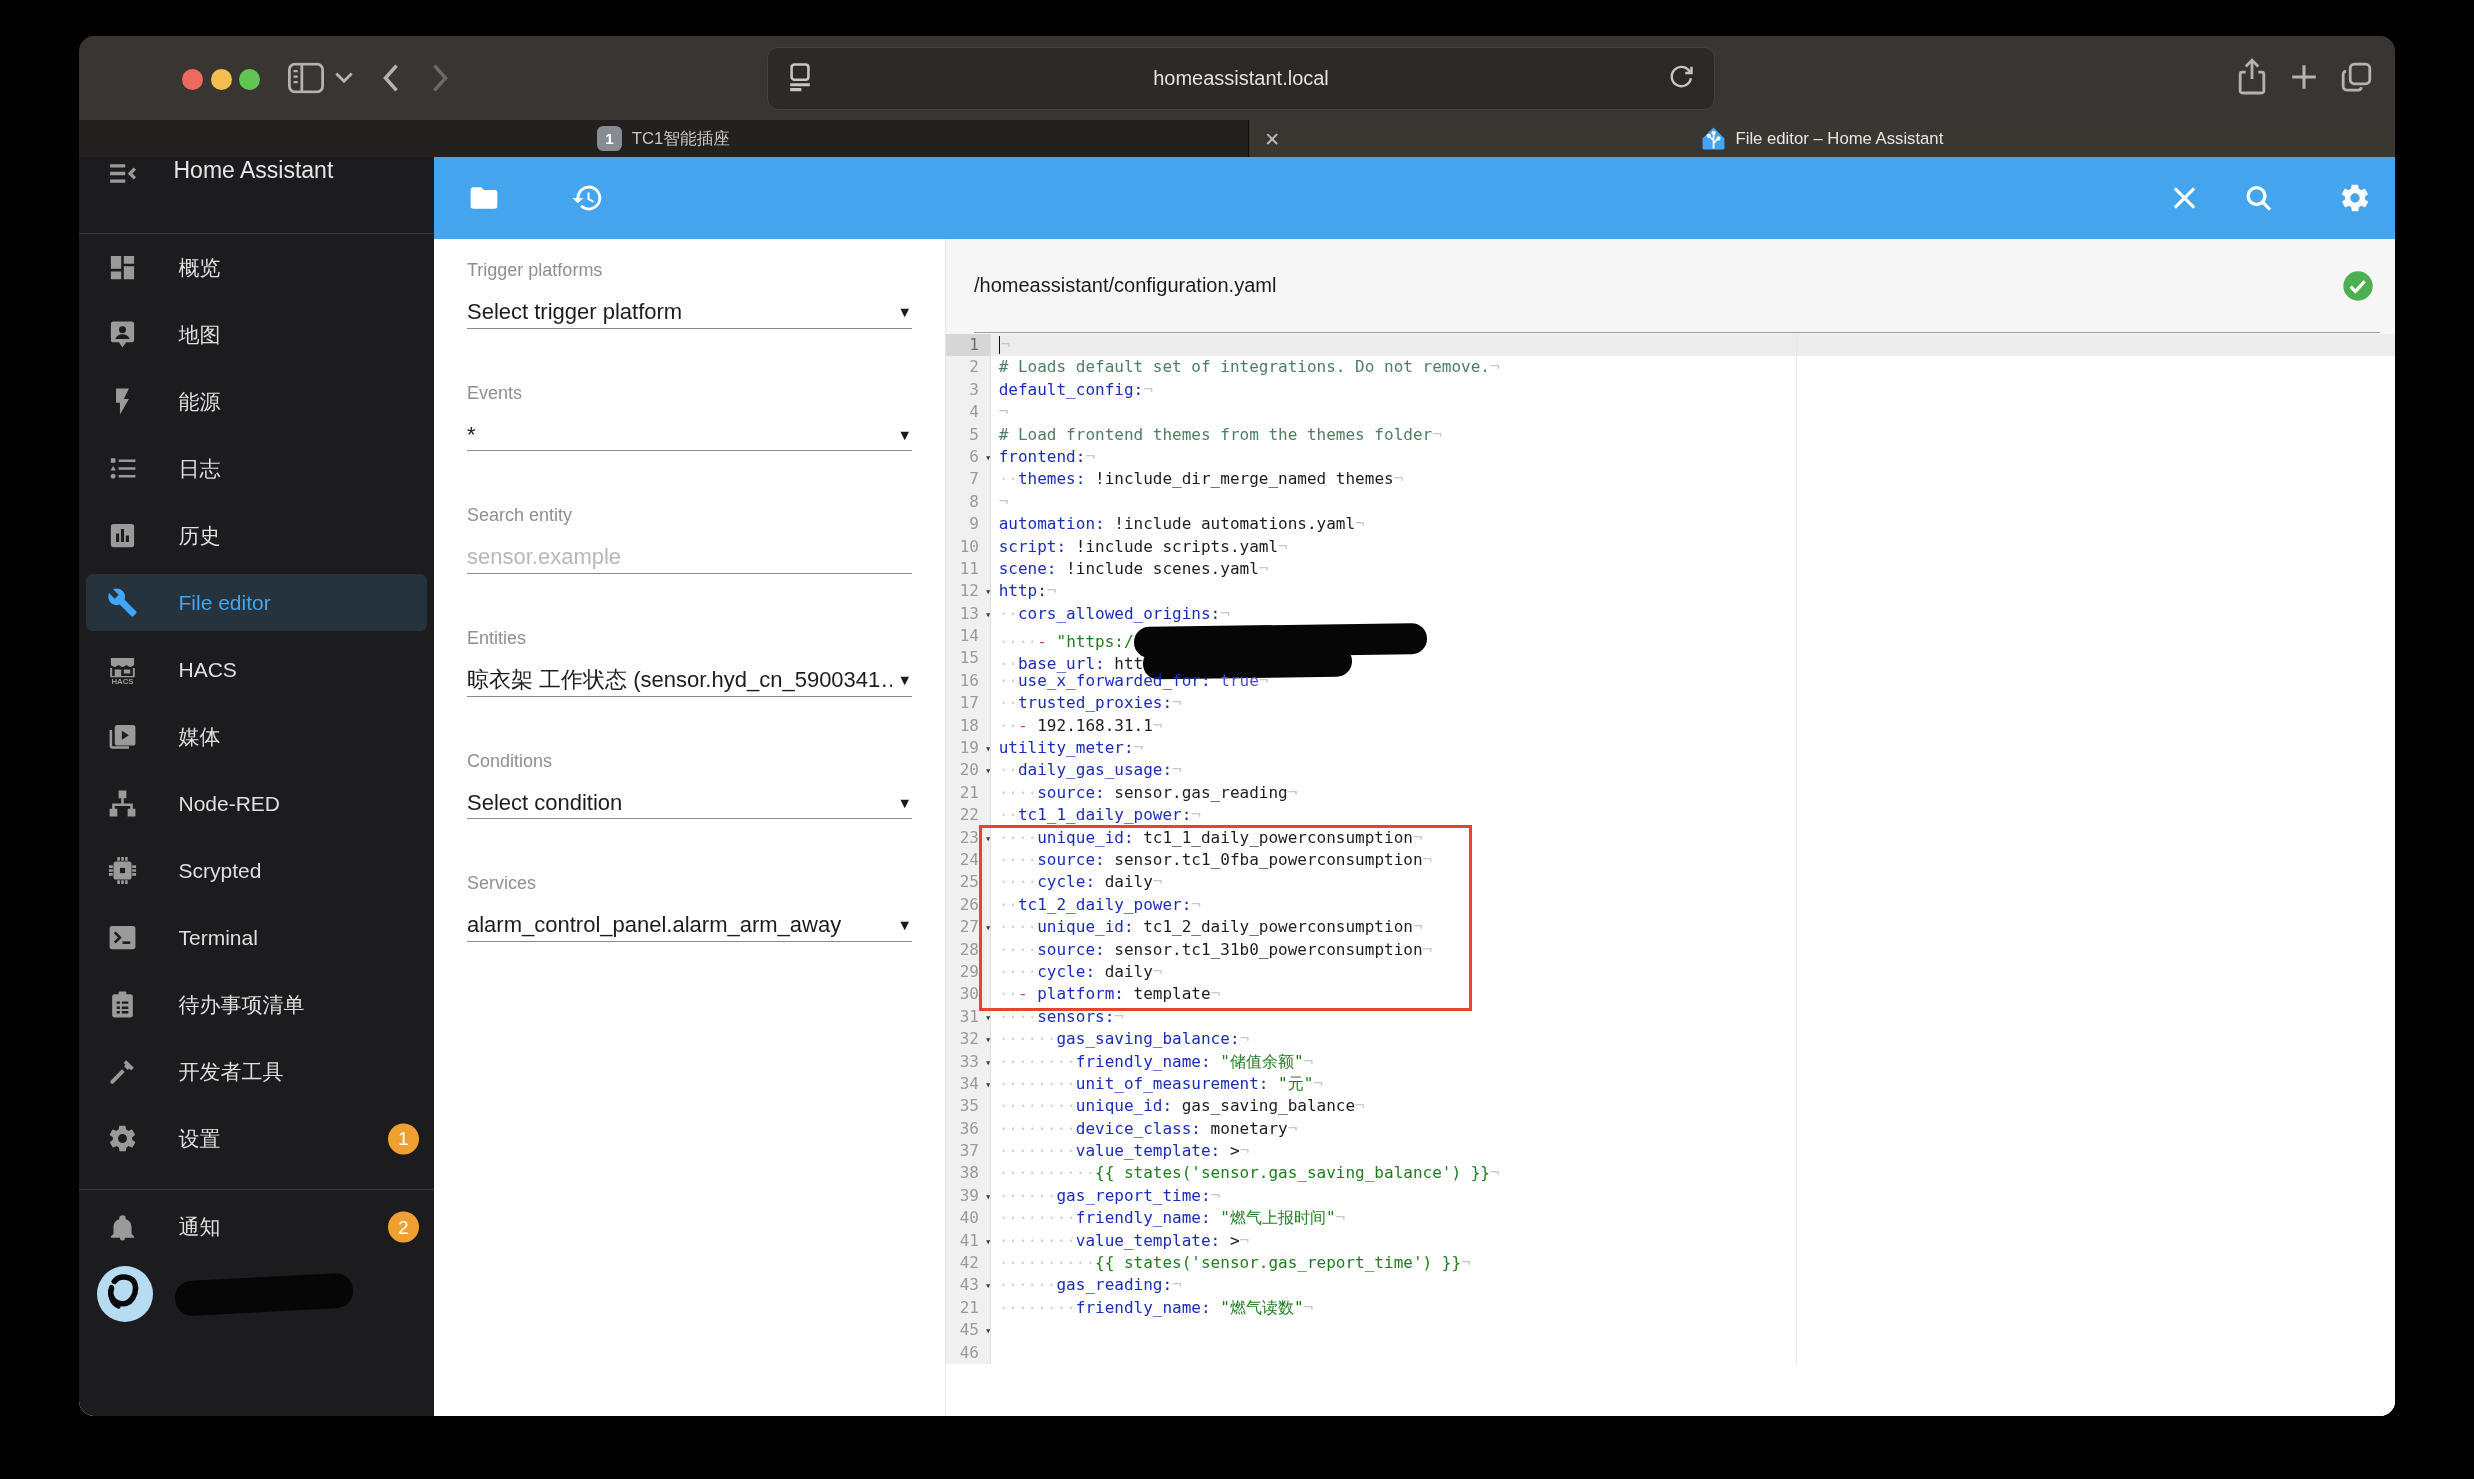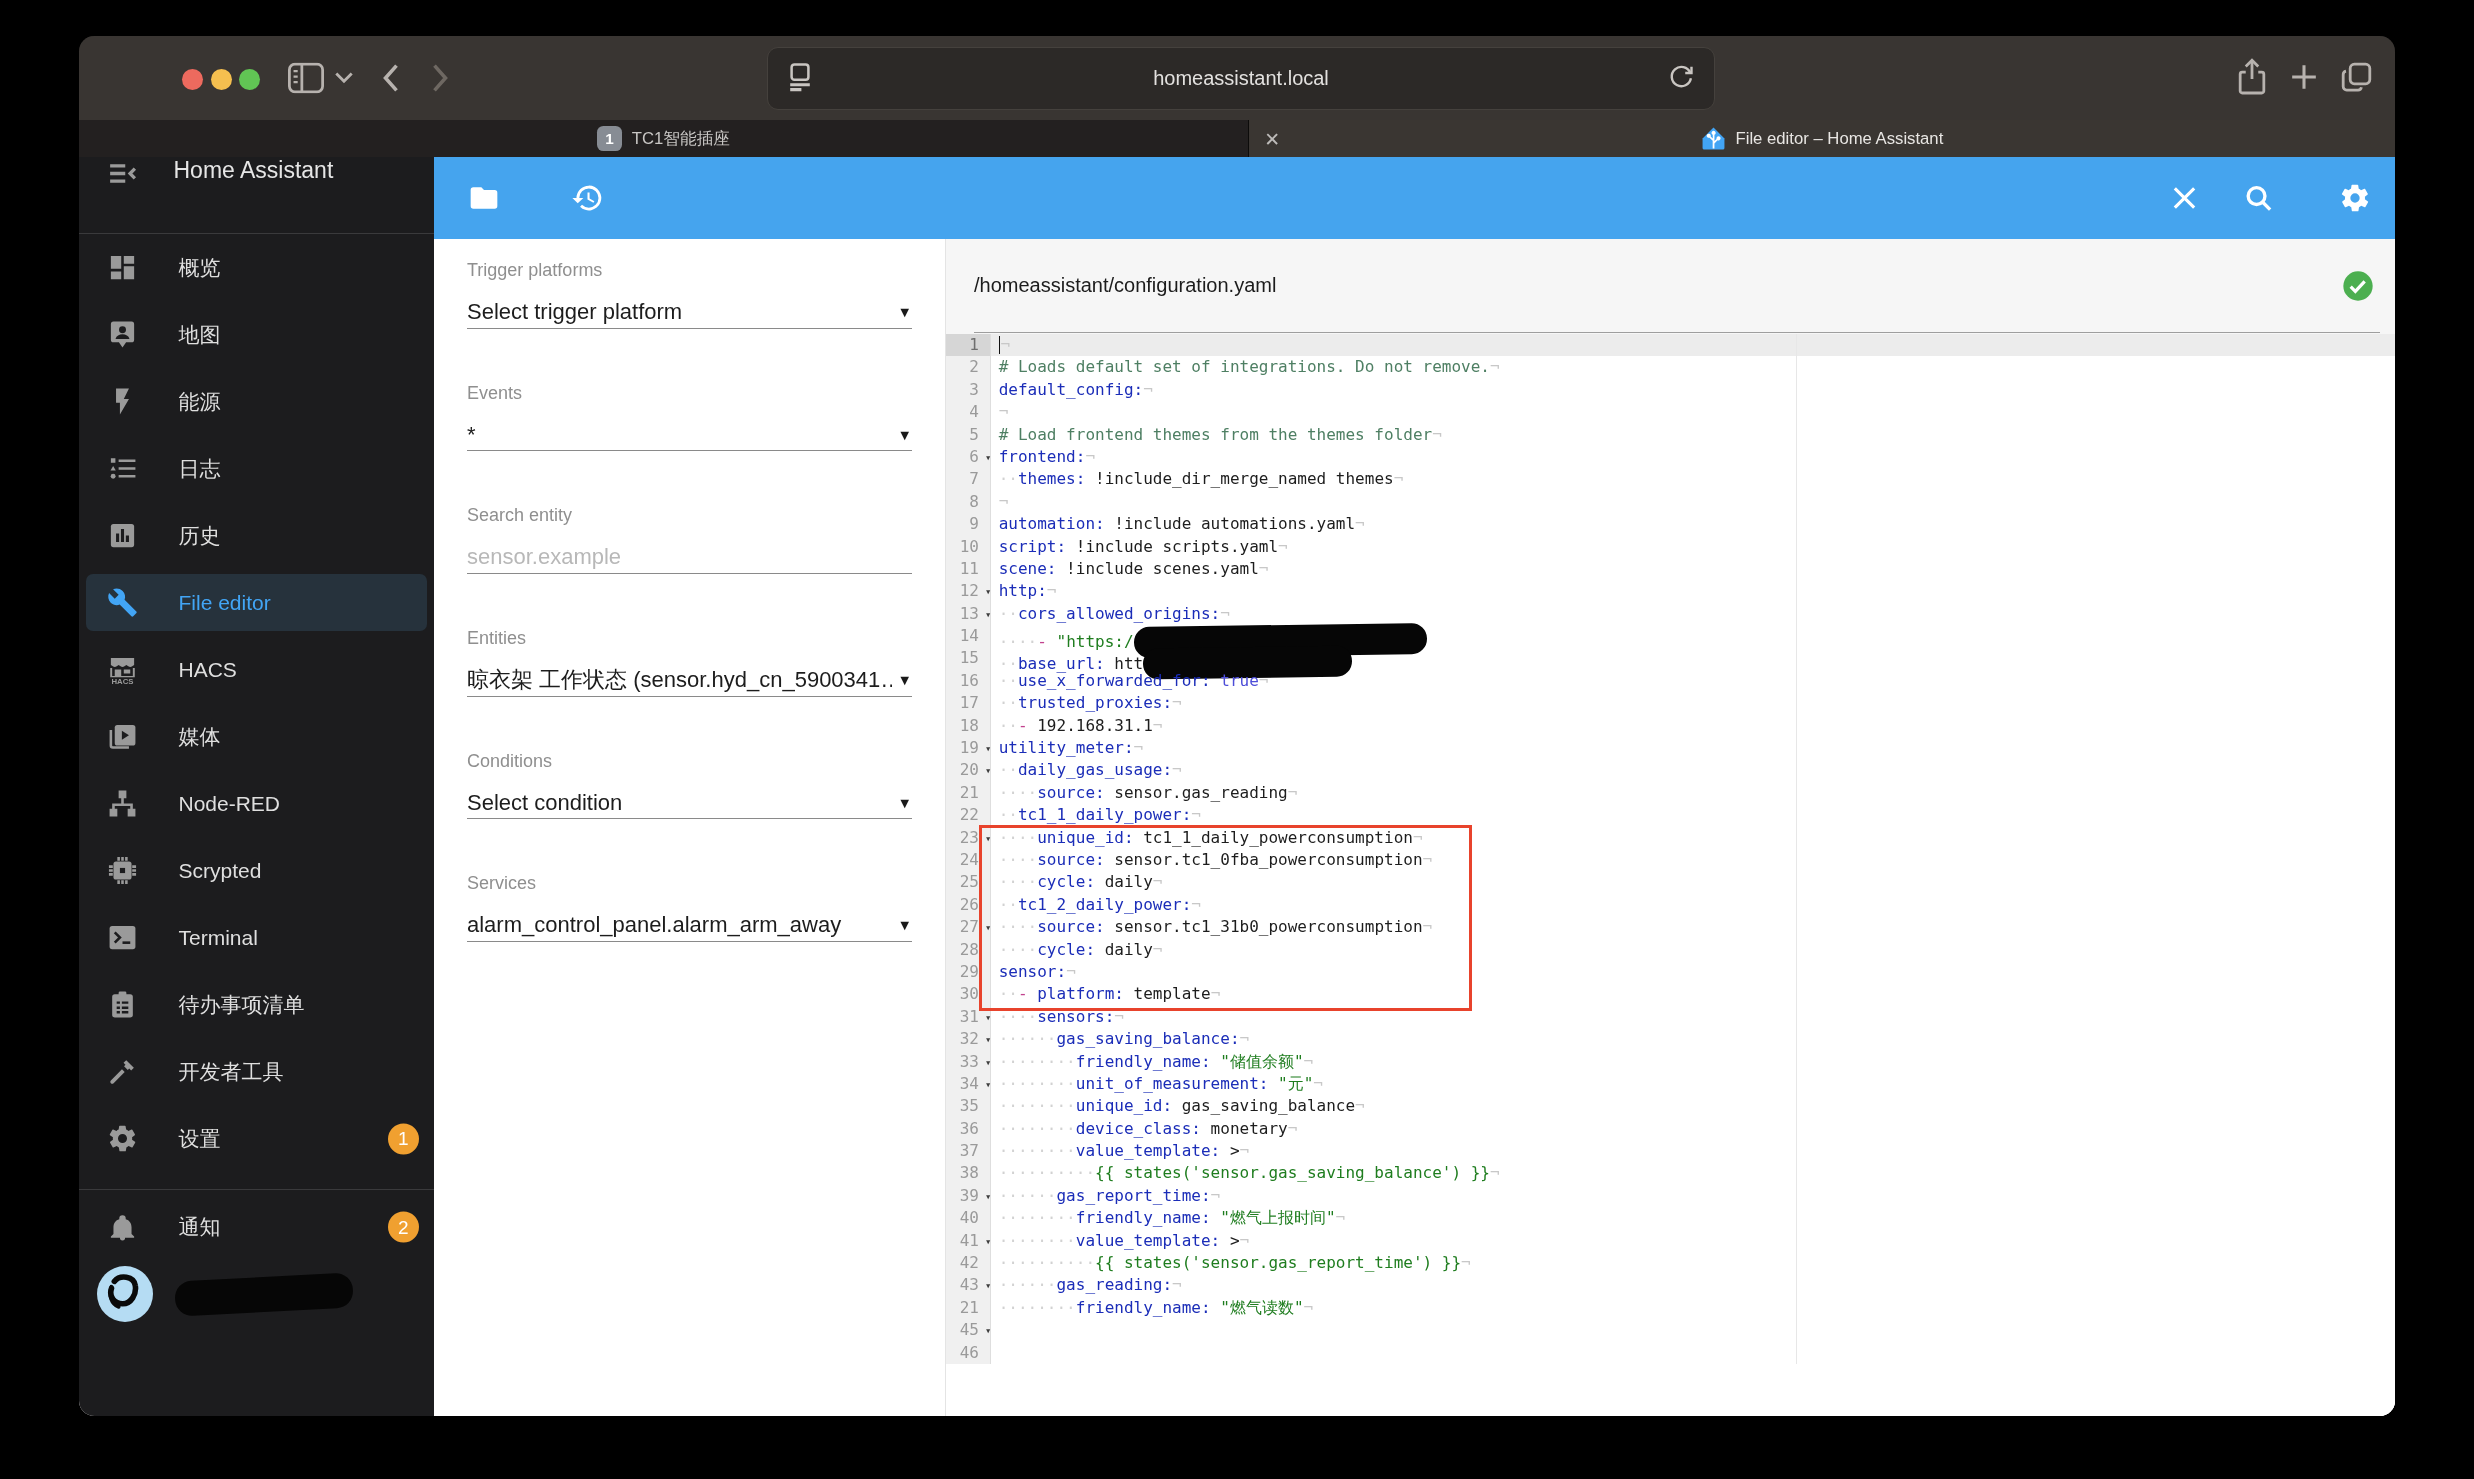--- a/index.html
+++ b/index.html
@@ -493,23 +493,23 @@
                 <div class="cline"><span class="tk-w">··</span><span class="tk-k">trusted_proxies:</span><span class="tk-e">¬</span></div>
                 <div class="cline"><span class="tk-w">··</span><span class="tk-d">-</span><span class="tk-v"> 192.168.31.1</span><span class="tk-e">¬</span></div>
                 <div class="cline"><span class="tk-k">utility_meter:</span><span class="tk-e">¬</span></div>
                 <div class="cline"><span class="tk-w">··</span><span class="tk-k">daily_gas_usage:</span><span class="tk-e">¬</span></div>
                 <div class="cline"><span class="tk-w">····</span><span class="tk-k">source:</span><span class="tk-v"> sensor.gas_reading</span><span class="tk-e">¬</span></div>
                 <div class="cline"><span class="tk-w">··</span><span class="tk-k">tc1_1_daily_power:</span><span class="tk-e">¬</span></div>
                 <div class="cline"><span class="tk-w">····</span><span class="tk-k">unique_id:</span><span class="tk-v"> tc1_1_daily_powerconsumption</span><span class="tk-e">¬</span></div>
                 <div class="cline"><span class="tk-w">····</span><span class="tk-k">source:</span><span class="tk-v"> sensor.tc1_0fba_powerconsumption</span><span class="tk-e">¬</span></div>
                 <div class="cline"><span class="tk-w">····</span><span class="tk-k">cycle:</span><span class="tk-v"> daily</span><span class="tk-e">¬</span></div>
                 <div class="cline"><span class="tk-w">··</span><span class="tk-k">tc1_2_daily_power:</span><span class="tk-e">¬</span></div>
+                <div class="cline"><span class="tk-w">····</span><span class="tk-k">unique_id:</span><span class="tk-v"> tc1_2_daily_powerconsumption</span><span class="tk-e">¬</span></div>
                 <div class="cline"><span class="tk-w">····</span><span class="tk-k">source:</span><span class="tk-v"> sensor.tc1_31b0_powerconsumption</span><span class="tk-e">¬</span></div>
                 <div class="cline"><span class="tk-w">····</span><span class="tk-k">cycle:</span><span class="tk-v"> daily</span><span class="tk-e">¬</span></div>
-                <div class="cline"><span class="tk-k">sensor:</span><span class="tk-e">¬</span></div>
                 <div class="cline"><span class="tk-w">··</span><span class="tk-d">-</span><span class="tk-k"> platform:</span><span class="tk-v"> template</span><span class="tk-e">¬</span></div>
                 <div class="cline"><span class="tk-w">····</span><span class="tk-k">sensors:</span><span class="tk-e">¬</span></div>
                 <div class="cline"><span class="tk-w">······</span><span class="tk-k">gas_saving_balance:</span><span class="tk-e">¬</span></div>
                 <div class="cline"><span class="tk-w">········</span><span class="tk-k">friendly_name:</span><span class="tk-s"> "储值余额"</span><span class="tk-e">¬</span></div>
                 <div class="cline"><span class="tk-w">········</span><span class="tk-k">unit_of_measurement:</span><span class="tk-s"> "元"</span><span class="tk-e">¬</span></div>
                 <div class="cline"><span class="tk-w">········</span><span class="tk-k">unique_id:</span><span class="tk-v"> gas_saving_balance</span><span class="tk-e">¬</span></div>
                 <div class="cline"><span class="tk-w">········</span><span class="tk-k">device_class:</span><span class="tk-v"> monetary</span><span class="tk-e">¬</span></div>
                 <div class="cline"><span class="tk-w">········</span><span class="tk-k">value_template:</span><span class="tk-v"> &gt;</span><span class="tk-e">¬</span></div>
                 <div class="cline"><span class="tk-w">··········</span><span class="tk-s">{{ states('sensor.gas_saving_balance') }}</span><span class="tk-e">¬</span></div>
                 <div class="cline"><span class="tk-w">······</span><span class="tk-k">gas_report_time:</span><span class="tk-e">¬</span></div>

